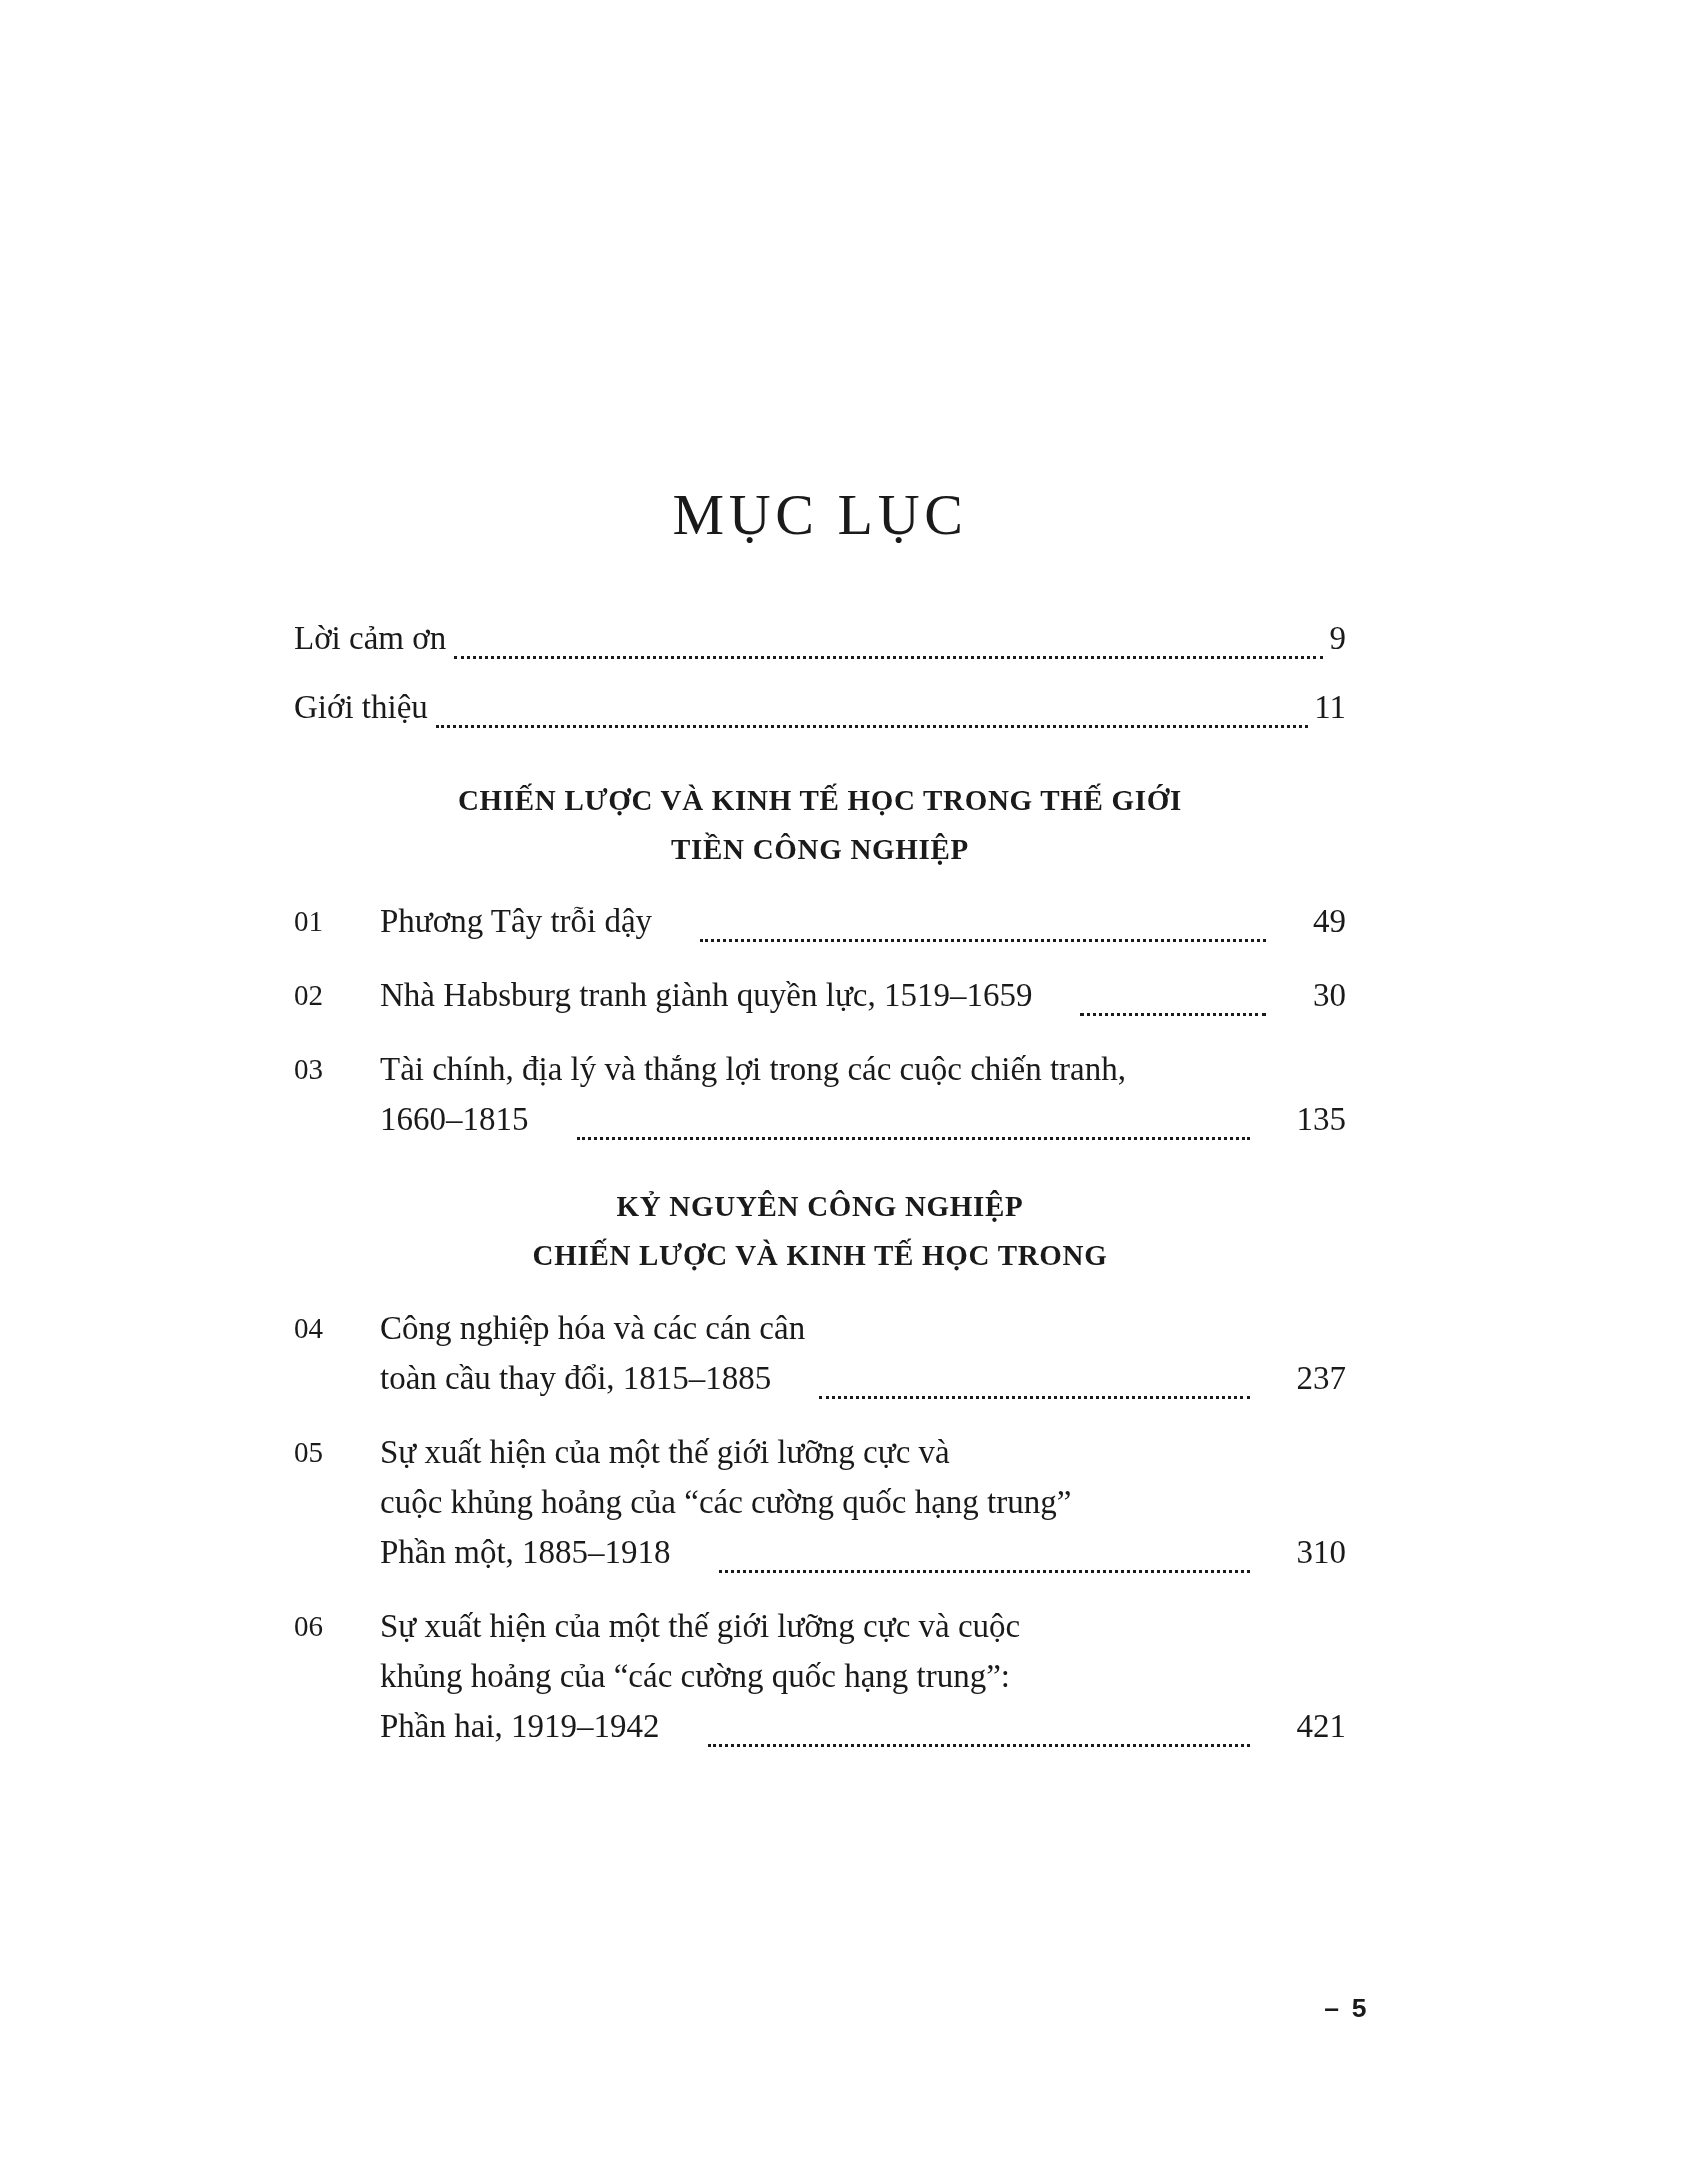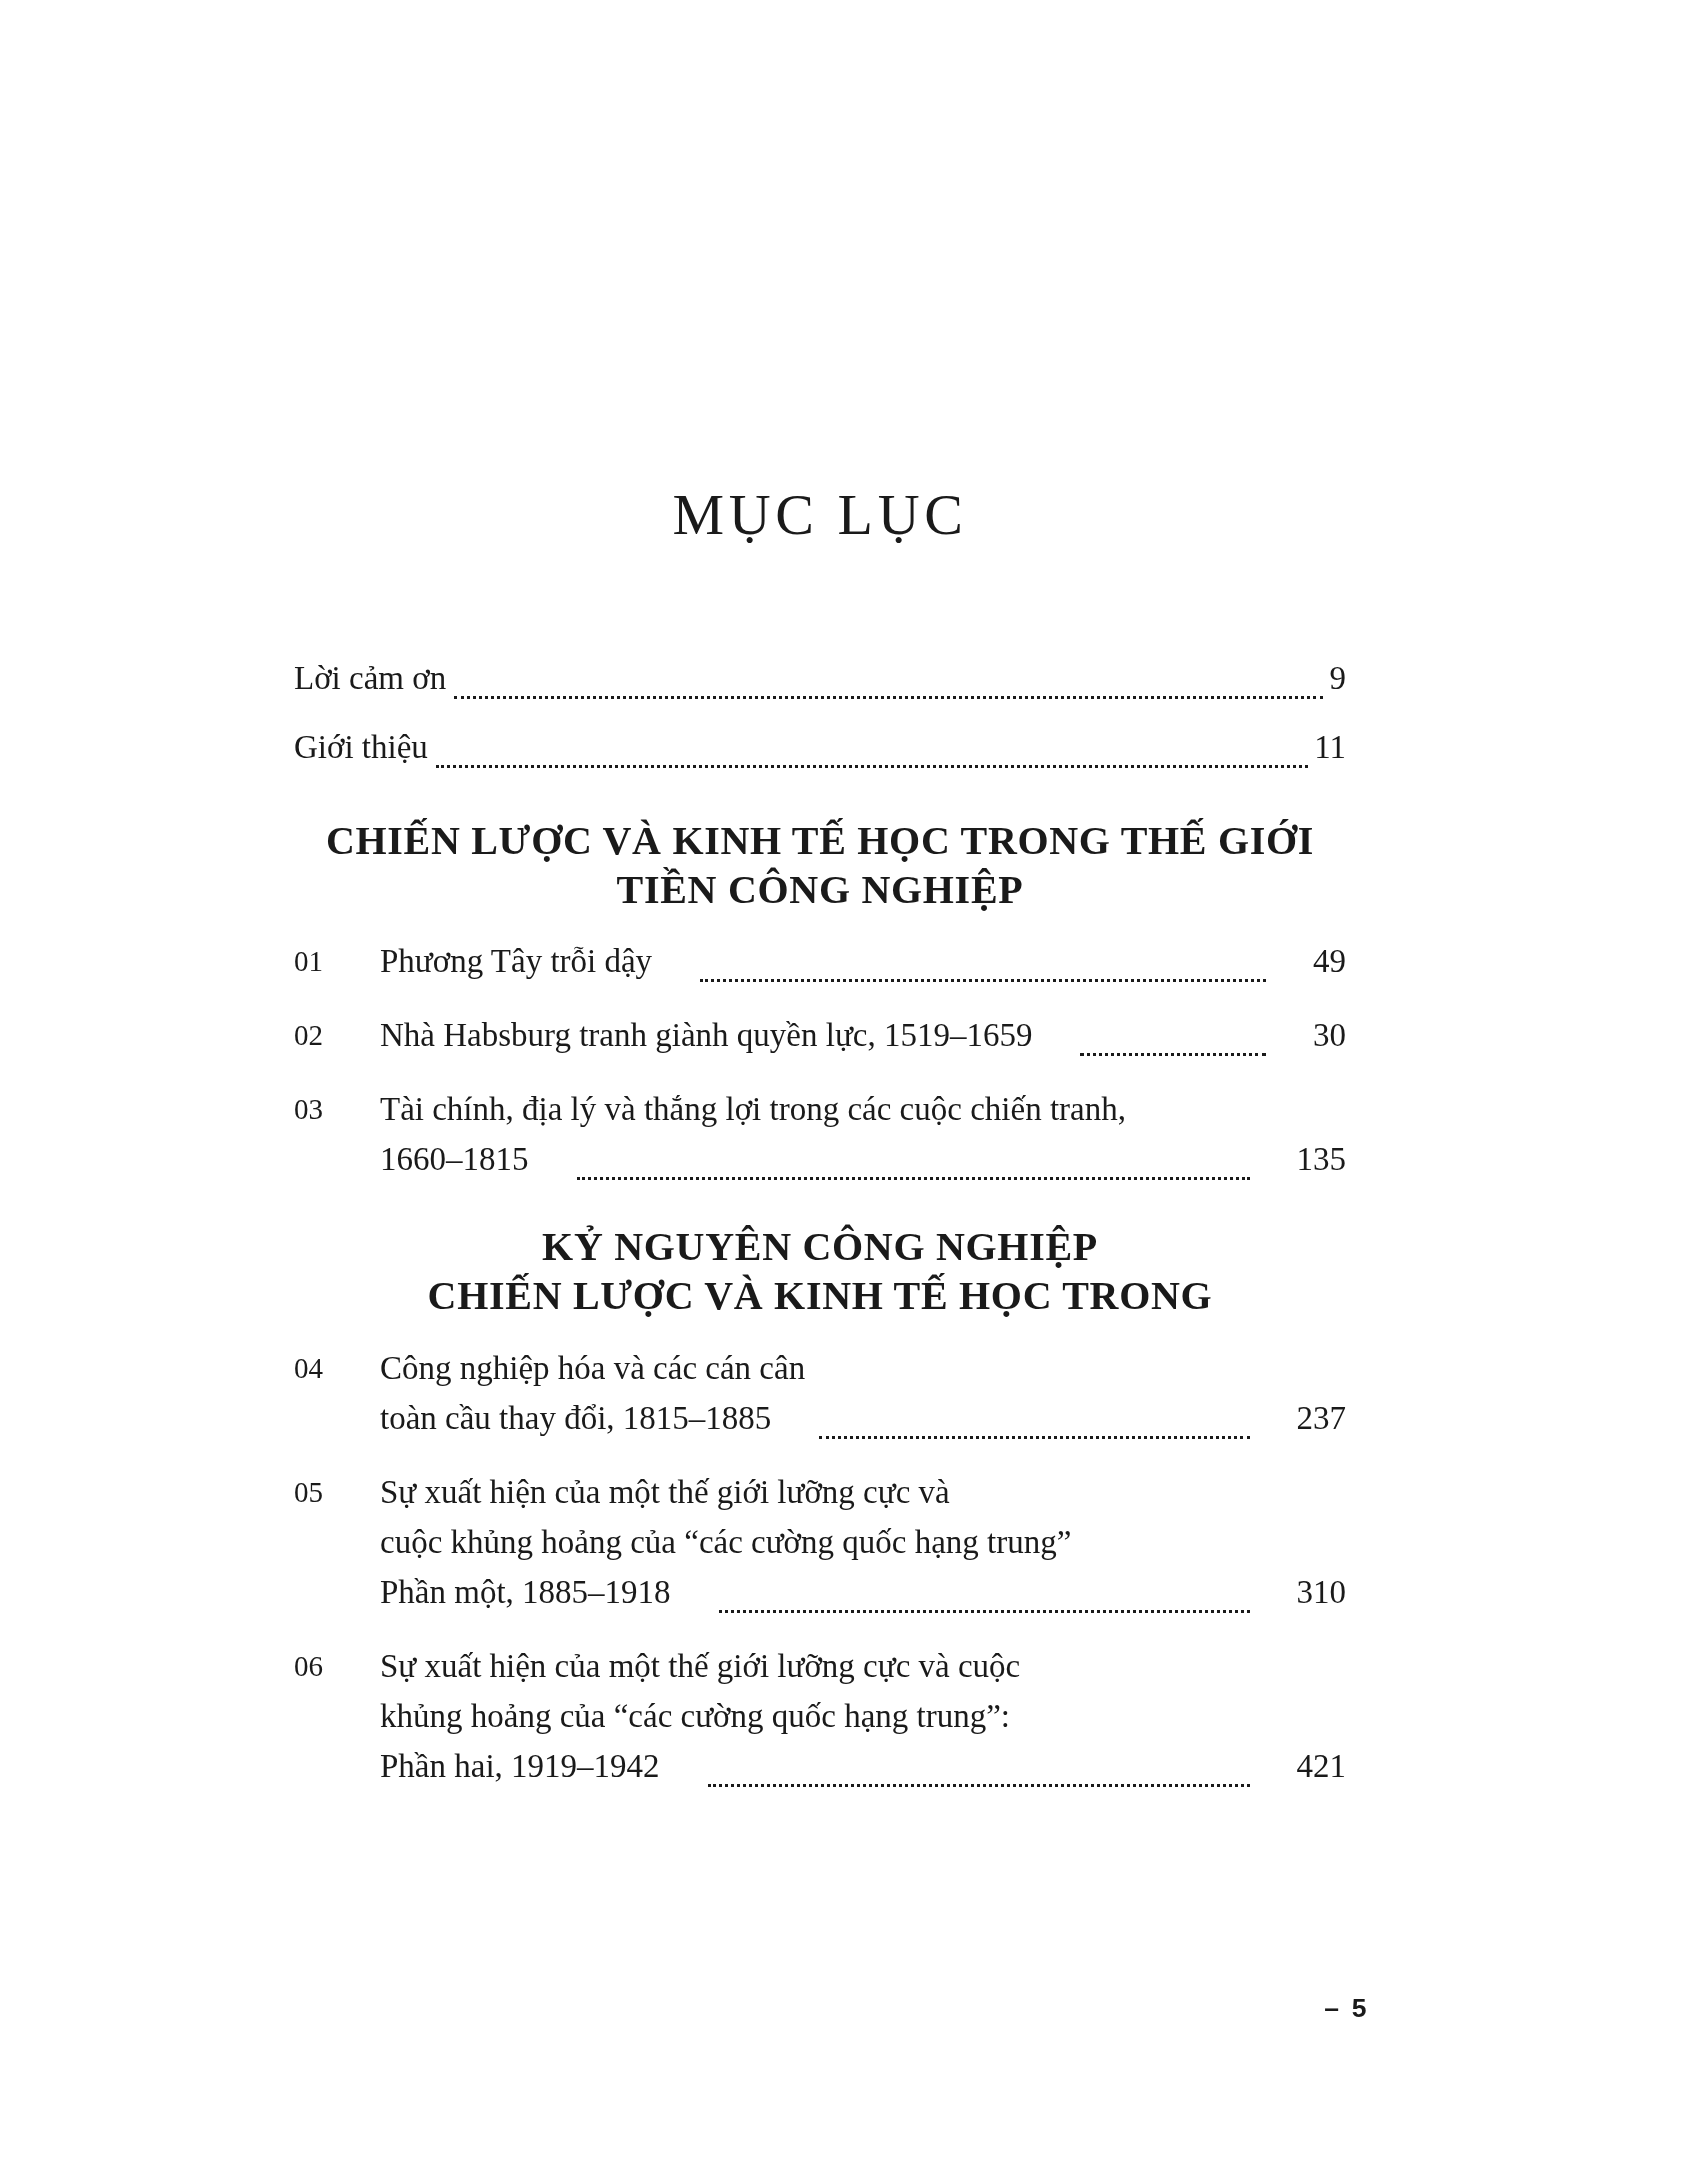--- a/index.html
+++ b/index.html
@@ -22,42 +22,42 @@
     width: 1052px;
   }
   .toc-title {
     margin-top: 482px;
     text-align: center;
     font-size: 58px;
     font-weight: 400;
     line-height: 66px;
     letter-spacing: 4.6px;
   }
-  .front-entries { margin-top: 105px; }
+  .front-entries { margin-top: 65px; }
   .dotline {
     display: flex;
     align-items: baseline;
     font-size: 33px;
     line-height: 50px;
     white-space: nowrap;
   }
   .front-entries .dotline { margin-bottom: 18.5px; }
   .leader {
     flex: 1 1 auto;
     min-width: 26.5px;
     height: 0;
     border-bottom: 3.3px dotted #1a1a1a;
     margin: 0 6.6px 4px 8px;
     align-self: flex-end;
   }
   .pagenum { font-size: 33px; }
   .section-heading {
     text-align: center;
     font-weight: 700;
-    font-size: 40px;
+    font-size: 29px;
     line-height: 49px;
     letter-spacing: 0.7px;
     margin-top: 44px;
     margin-bottom: 22.5px;
   }
   .section-heading.second { margin-top: 38px; }
   .toc-item {
     display: flex;
     align-items: flex-start;
     margin-bottom: 24px;

